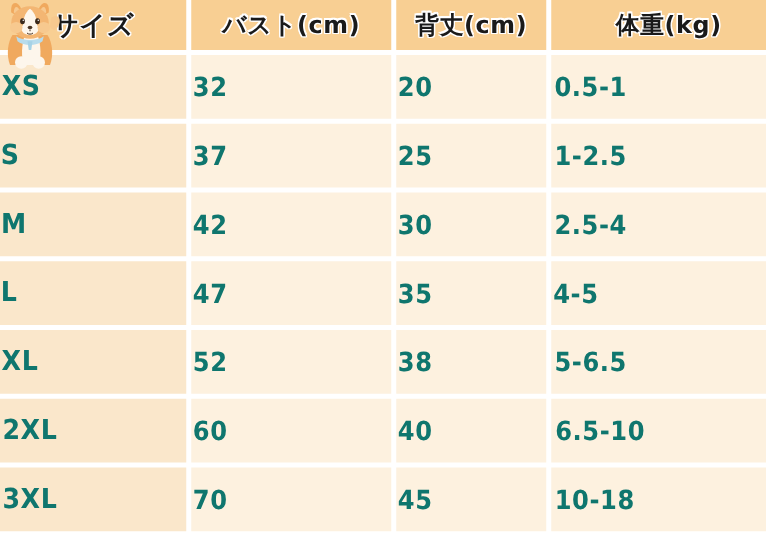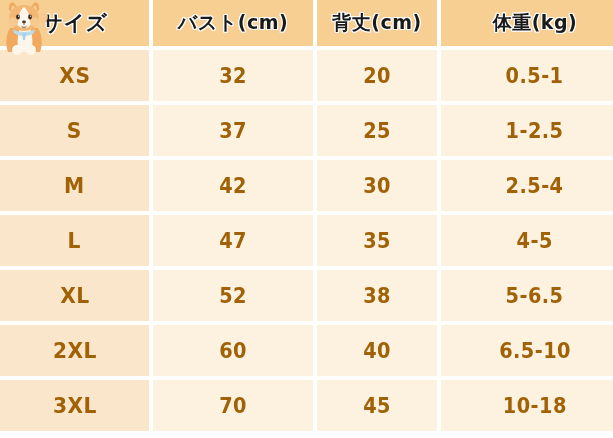--- a/index.html
+++ b/index.html
@@ -30,21 +30,21 @@
     table-layout: fixed;
   }
 
   col.col-size   { width: 149px; }
   col.col-bust   { width: 160px; }
   col.col-back   { width: 120px; }
   col.col-weight { width: 188px; }
 
   
   tr.header-row th {
-    height: 46px;
+    height: 40px;
     padding: 0;
     background: #f8cf93;
     text-align: center;
     vertical-align: middle;
     font-weight: bold;
     font-size: 19px;
     color: #1a1a1a;
     letter-spacing: 0.5px;
     position: relative;
   }
@@ -71,25 +71,24 @@
     top: -2px;
     width: 52px;
     height: 58px;
     pointer-events: none;
   }
 
   
   tr.data-row td {
     height: 51px;
     padding: 0;
-    text-align: center;
     vertical-align: middle;
     font-size: 21px;
     font-weight: bold;
-    color: #a16207;
+    color: #0f766e;
     letter-spacing: 0.5px;
     background: #fdf1df;
   }
   tr.data-row td.cell-size {
     background: #fae7cb;
     font-size: 22px;
   }
 
   .val {
     display: inline-block;

